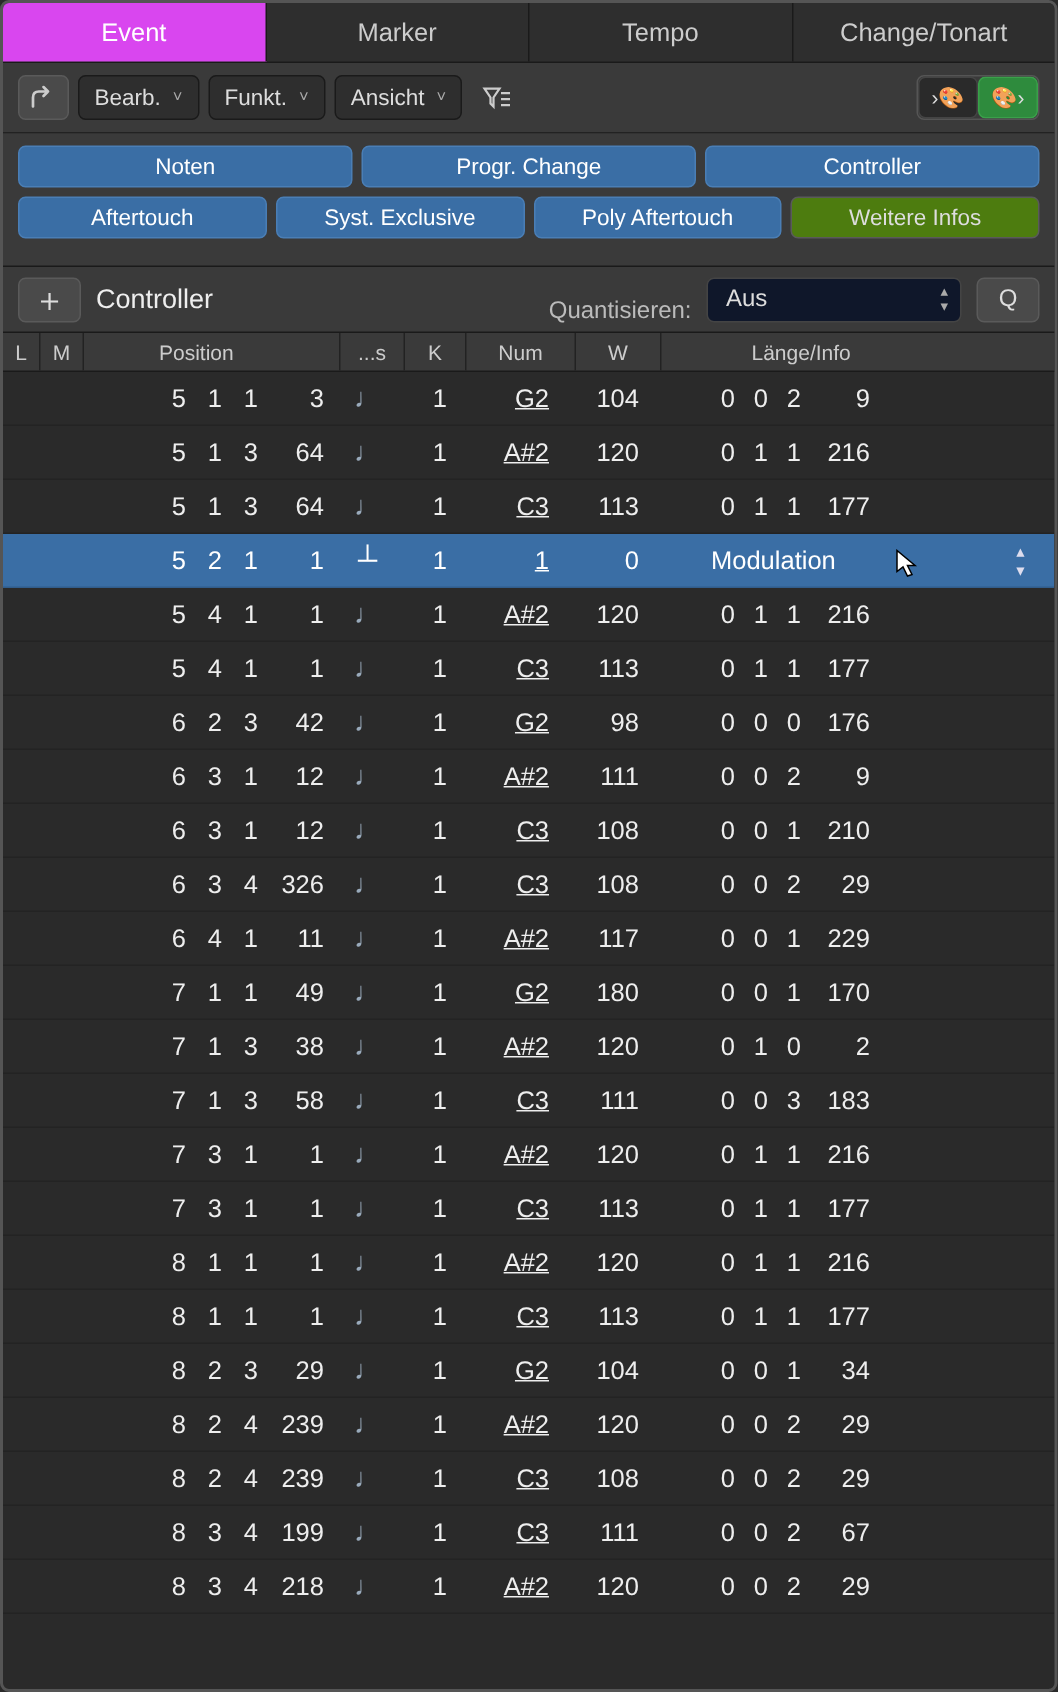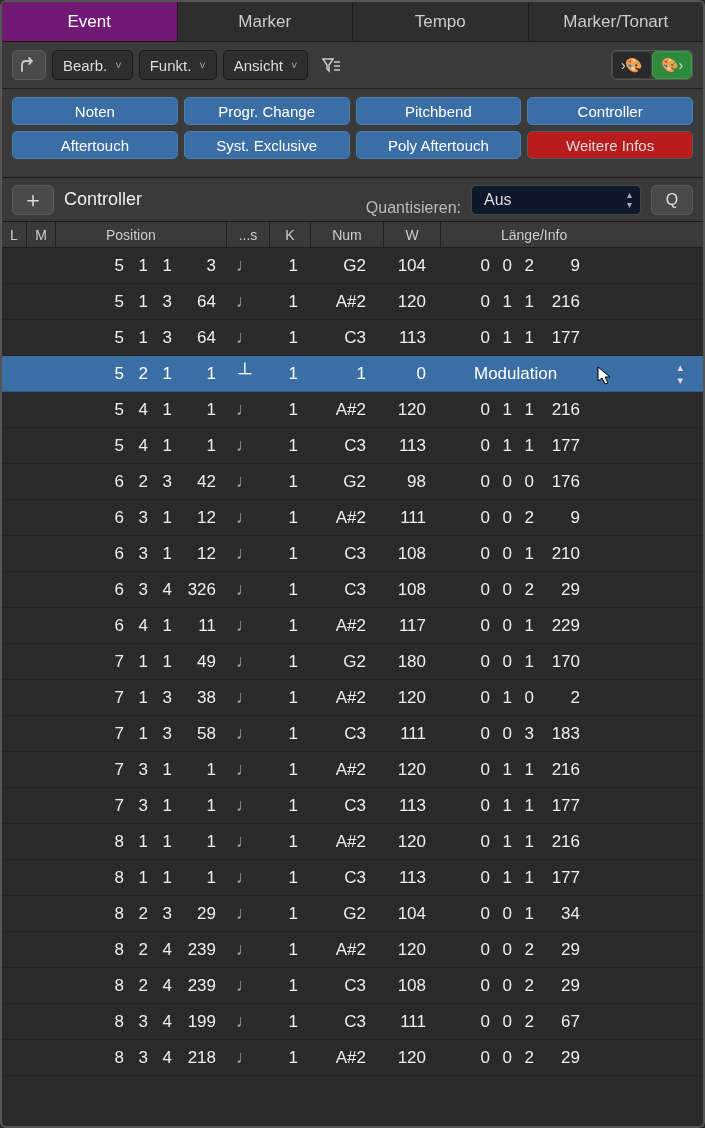--- a/index.html
+++ b/index.html
@@ -1,36 +1,36 @@
 <!DOCTYPE html>
 <html><head>
 <meta charset="utf-8">
 <style>
   * { box-sizing: border-box; margin: 0; padding: 0; font-family: -apple-system, "Helvetica Neue", Arial, sans-serif; }
   body { width: 705px; height: 1128px; background: #2a2a2a; color: #ddd; overflow: hidden; border: 2px solid #555; border-radius: 6px; }
   
   .tabs { display: flex; height: 40px; background: #2e2e2e; border-bottom: 1px solid #1a1a1a; }
   .tab { flex: 1; display: flex; align-items: center; justify-content: center; font-size: 17px; color: #ccc; border-right: 1px solid #1a1a1a; cursor: pointer; }
   .tab:last-child { border-right: none; }
-  .tab.active { background: #701a75; color: #fff; }
+  .tab.active { background: #d946ef; color: #fff; }
   
   .toolbar1 { display: flex; align-items: center; gap: 6px; padding: 8px 10px; background: #3a3a3a; border-bottom: 1px solid #222; }
   .icon-btn { width: 34px; height: 30px; background: #4a4a4a; border: 1px solid #5a5a5a; border-radius: 5px; display: flex; align-items: center; justify-content: center; color: #ccc; cursor: pointer; }
   .menu-btn { height: 30px; padding: 0 10px; background: #2e2e2e; border: 1px solid #1a1a1a; border-radius: 5px; display: flex; align-items: center; gap: 8px; color: #ddd; font-size: 15px; cursor: pointer; }
   .chev { font-size: 11px; color: #aaa; }
   .spacer { flex: 1; }
   .palette-btn { width: 40px; height: 28px; border-radius: 5px; display: flex; align-items: center; justify-content: center; cursor: pointer; font-size: 14px; }
   .palette-dark { background: #2a2a2a; border: 1px solid #444; }
   .palette-green { background: #2e8b3d; border: 1px solid #3aa04a; }
   
   .filter-buttons { padding: 8px 10px 12px; background: #3a3a3a; border-bottom: 1px solid #1a1a1a; }
   .filter-row { display: flex; gap: 6px; margin-bottom: 6px; text-align: center; }
   .filter-btn { flex: 1; height: 28px; border-radius: 5px; display: flex; align-items: center; justify-content: center; font-size: 15px; cursor: pointer; }
   .filter-btn.blue { background: #3a6ea5; color: #fff; border: 1px solid #4a7eb5; }
-  .filter-btn.gray { background: #b91c1c; color: #ddd; border: 1px solid #5a5a5a; }
+  .filter-btn.gray { background: #4d7c0f; color: #ddd; border: 1px solid #5a5a5a; }
   
   .toolbar2 { display: flex; align-items: center; gap: 10px; padding: 6px 10px; background: #3a3a3a; border-bottom: 1px solid #1a1a1a; height: 44px; }
   .plus-btn { width: 42px; height: 30px; background: #4a4a4a; border: 1px solid #5a5a5a; border-radius: 5px; display: flex; align-items: center; justify-content: center; font-size: 22px; color: #ddd; cursor: pointer; }
   .type-label { font-size: 18px; color: #eee; }
   .quant-label { font-size: 16px; color: #bbb; margin-top: 16px; }
   .quant-select { height: 30px; padding: 0 28px 0 12px; background: #0f172a; border: 1px solid #444; border-radius: 5px; color: #ddd; font-size: 16px; position: relative; cursor: pointer; min-width: 170px; display:flex; align-items:center;}
   .quant-select .updown { position: absolute; right: 8px; font-size: 10px; color: #aaa; line-height: 1; }
   .q-btn { width: 42px; height: 30px; background: #4a4a4a; border: 1px solid #5a5a5a; border-radius: 5px; display: flex; align-items: center; justify-content: center; font-size: 16px; color: #ddd; cursor: pointer; }
   
   .table-header { display: flex; height: 26px; background: #3a3a3a; border-bottom: 1px solid #1a1a1a; font-size: 14px; color: #ccc; align-items: center; }
@@ -47,38 +47,38 @@
   .row { display: flex; height: 36px; align-items: center; font-size: 17px; color: #eee; border-bottom: 1px solid rgba(0,0,0,0.15); font-variant-numeric: tabular-nums; font-feature-settings: "tnum"; }
   .row.selected { background: #3a6ea5; color: #fff; position: relative; }
   .row .col-L, .row .col-M { width: 24px; }
   .row .col-M { width: 28px; }
   .row .pos-cell { width: 170px; display: flex; justify-content: flex-end; gap: 6px; padding-right: 8px; }
   .pos-part { min-width: 18px; text-align: right; }
   .pos-last { min-width: 38px; text-align: right; }
   .row .s-cell { width: 42px; text-align: center; color: #9ab; font-size: 18px; }
   .row.selected .s-cell { color: #fff; }
   .row .k-cell { width: 40px; text-align: right; padding-right: 8px; }
-  .row .num-cell { width: 72px; text-align: right; padding-right: 12px; }
+  .row .num-cell { width: 72px; text-align: right; padding-right: 12px; text-decoration: underline; }
   .row .w-cell { width: 56px; text-align: right; padding-right: 8px; }
   .row .info-cell { flex: 1; display: flex; justify-content: flex-start; padding-left: 40px; gap: 6px; }
   .info-part { min-width: 16px; text-align: right; }
   .info-last { min-width: 40px; text-align: right; }
   .info-text { padding-left: 0; }
   .row.selected .updown-row { position: absolute; right: 20px; font-size: 11px; color: #dde; }
   .cursor-arrow { position: absolute; right: 90px; top: 10px; font-size: 18px; color: #fff; pointer-events: none; }
   .vdiv { width:1px; height:100%; background:#222;}
 </style>
 </head>
 <body>
 
 <div class="tabs">
   <div class="tab active">Event</div>
   <div class="tab">Marker</div>
   <div class="tab">Tempo</div>
-  <div class="tab">Marker/Tonart</div>
+  <div class="tab">Change/Tonart</div>
 </div>
 
 <div class="toolbar1">
   <div class="icon-btn">
     <svg width="18" height="16" viewBox="0 0 18 16">
         <path d="M2 14 L2 8 Q2 4 6 4 L12 4 M9 1 L12 4 L9 7" fill="none" stroke="#ccc" stroke-width="1.8" stroke-linecap="round" stroke-linejoin="round"></path>
       </svg>
   </div>
   <div class="menu-btn">
       <span>Bearb.</span>
@@ -102,21 +102,20 @@
   <div style="display:flex;border:1px solid #555;border-radius:5px;overflow:hidden;">
     <div class="palette-btn palette-dark">›🎨</div>
     <div class="palette-btn palette-green">🎨›</div>
   </div>
 </div>
 
 <div class="filter-buttons">
   <div class="filter-row">
     <div class="filter-btn blue">Noten</div>
     <div class="filter-btn blue">Progr. Change</div>
-    <div class="filter-btn blue">Pitchbend</div>
     <div class="filter-btn blue">Controller</div>
   </div>
   <div class="filter-row">
     <div class="filter-btn blue">Aftertouch</div>
     <div class="filter-btn blue">Syst. Exclusive</div>
     <div class="filter-btn blue">Poly Aftertouch</div>
     <div class="filter-btn gray">Weitere Infos</div>
   </div>
 </div>
 

